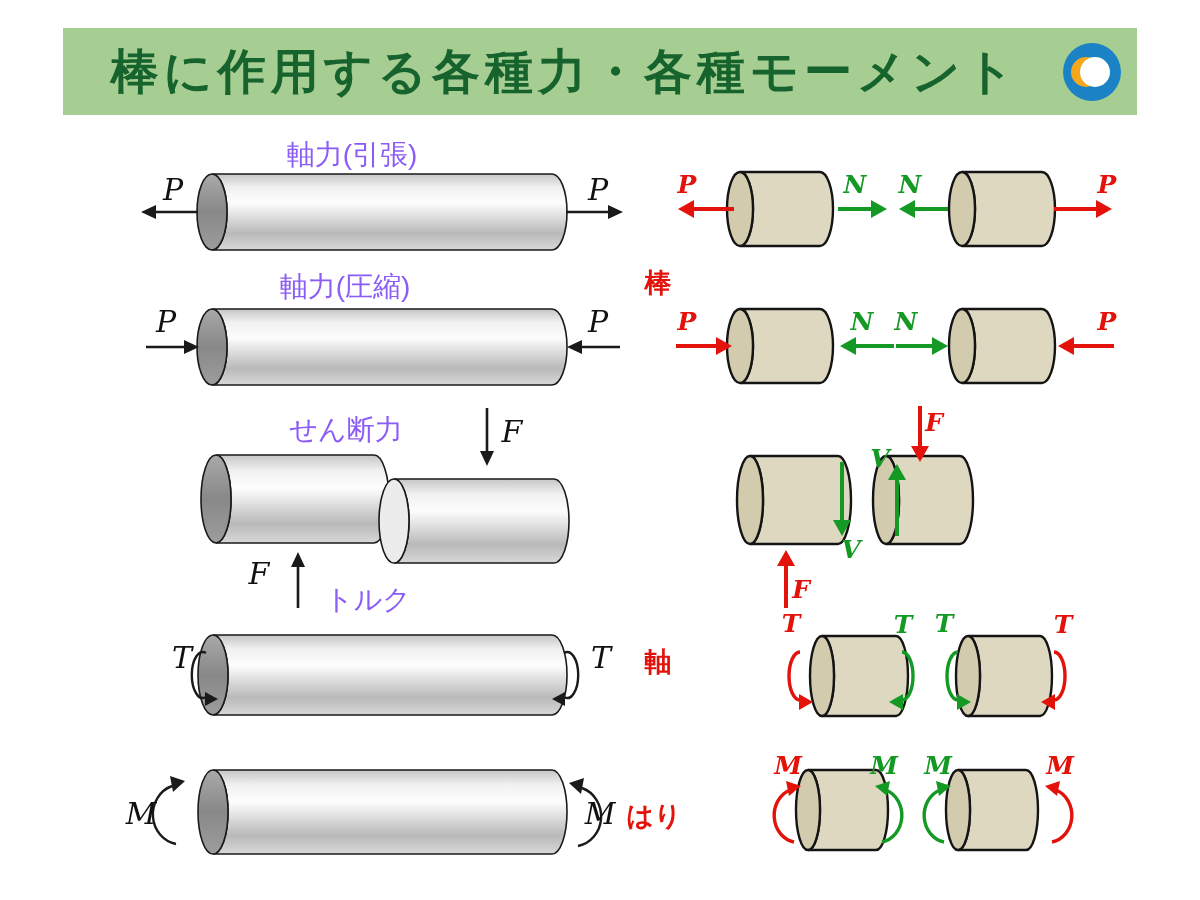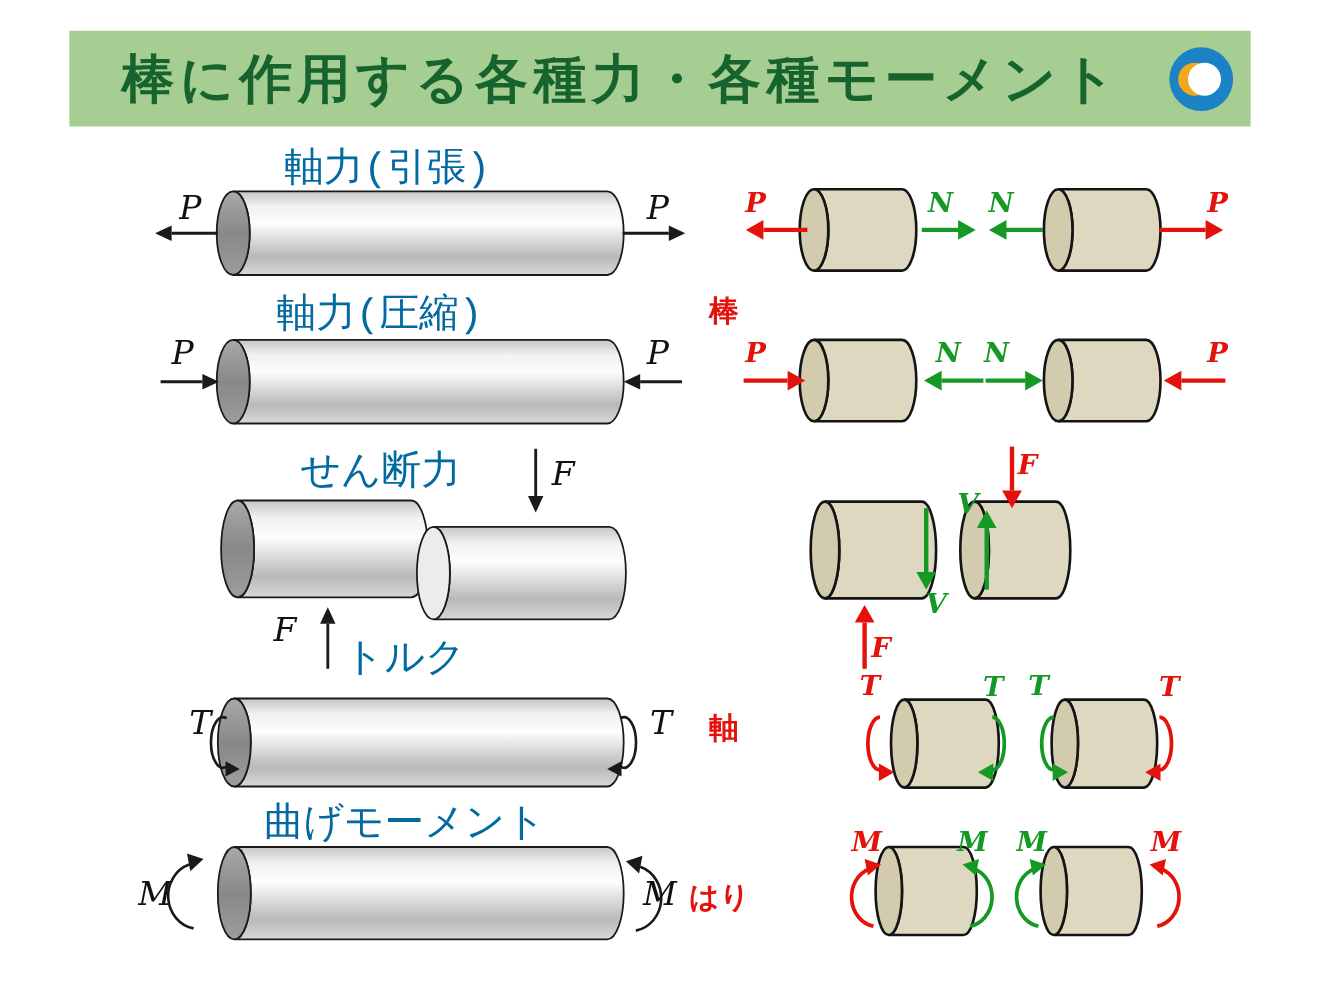--- a/index.html
+++ b/index.html
@@ -5,21 +5,21 @@
   html,body{margin:0;padding:0;background:#fff;}
   .slide{position:relative;width:1148px;height:900px;background:#ffffff;overflow:hidden;
          font-family:"Liberation Sans",sans-serif;}
   .header{position:absolute;left:63px;top:28px;width:1074px;height:87px;background:#a6ce92;
           display:flex;align-items:center;justify-content:center;}
   .header h1{margin:0;padding-right:70px;font-size:48px;font-weight:bold;color:#17632d;
              letter-spacing:5px;font-family:"Liberation Sans",sans-serif;white-space:nowrap;}
   .logo{position:absolute;right:14px;top:13px;}
   .art{position:absolute;left:0;top:0;pointer-events:none;}
   .lbl{position:absolute;transform:translate(-50%,-50%);white-space:nowrap;line-height:1;}
-  .jp{font-family:Liberation Mono, monospace;font-size:36px;color:#0369a1;}
+  .jp{font-family:Liberation Sans, sans-serif;font-size:28px;color:#8b5cf6;}
   .jp-red{font-family:"Liberation Sans",sans-serif;font-size:27px;color:#e3120b;font-weight:600;}
   .math{font-family:"DejaVu Serif",serif;font-style:italic;font-size:30px;color:#111;}
   .math-sm{font-family:"DejaVu Serif",serif;font-style:italic;font-size:25px;font-weight:600;}
   .red{color:#e3120b;}
   .green{color:#149a24;}
   
   .rod-body{fill:url(#rodGrad);stroke:#1a1a1a;stroke-width:1.6;}
   .rod-cap{fill:url(#capGrad);stroke:#1a1a1a;stroke-width:1.6;}
   .cut-cap{fill:#ececec;stroke:#1a1a1a;stroke-width:1.6;}
   .beige-body{fill:#ded8c0;stroke:#141414;stroke-width:2.4;}
@@ -196,21 +196,20 @@
   <span class="lbl math" style="left:598px;top:322px">P</span>
 
   <span class="lbl jp" style="left:346px;top:430px">せん断力</span>
   <span class="lbl math" style="left:512px;top:432px">F</span>
   <span class="lbl math" style="left:259px;top:574px">F</span>
 
   <span class="lbl jp" style="left:368px;top:600px">トルク</span>
   <span class="lbl math" style="left:182px;top:658px">T</span>
   <span class="lbl math" style="left:601px;top:658px">T</span>
 
-  <span class="lbl jp" style="left:368px;top:750px">曲げモーメント</span>
   <span class="lbl math" style="left:141px;top:814px">M</span>
   <span class="lbl math" style="left:600px;top:814px">M</span>
 
   <span class="lbl jp-red" style="left:658px;top:283px">棒</span>
   <span class="lbl jp-red" style="left:658px;top:662px">軸</span>
   <span class="lbl jp-red" style="left:654px;top:816px">はり</span>
 
   <span class="lbl math-sm red" style="left:687px;top:184px">P</span>
   <span class="lbl math-sm green" style="left:855px;top:184px">N</span>
   <span class="lbl math-sm green" style="left:910px;top:184px">N</span>

